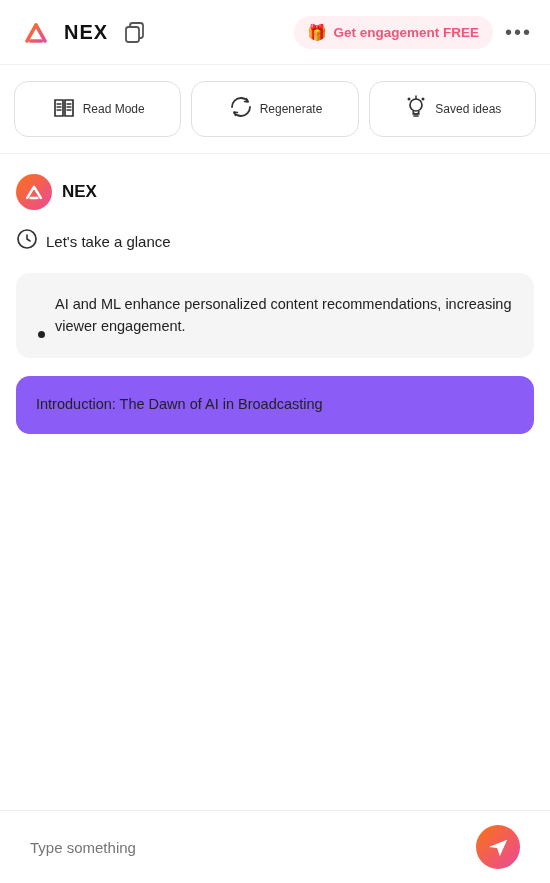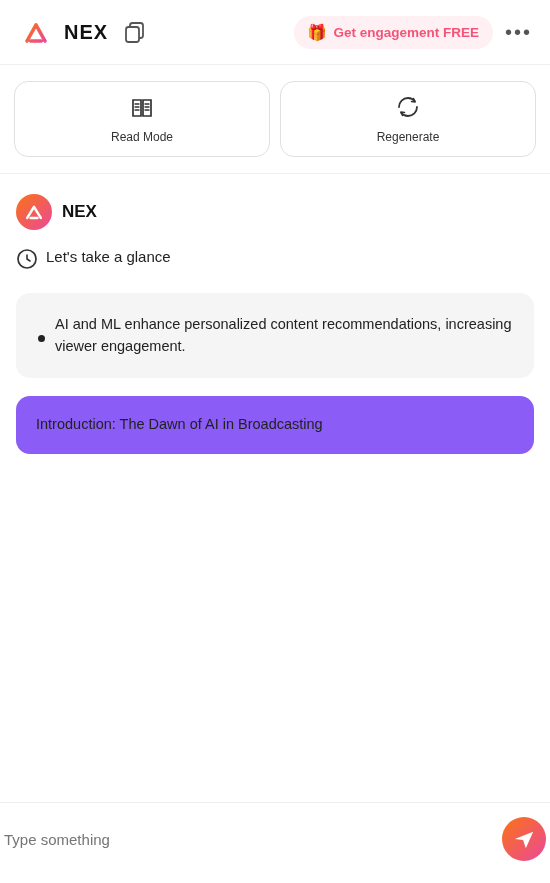--- a/index.html
+++ b/index.html
@@ -67,21 +67,20 @@
     .toolbar {
       display: flex;
       align-items: center;
       gap: 10px;
       padding: 16px 14px;
       border-bottom: 1px solid #f0f0f0;
       overflow-x: auto;
     }
     .toolbar-btn {
       display: flex;
-      flex-direction: column;
       align-items: center;
       justify-content: center;
       gap: 6px;
       border: 1.5px solid #e0e0e0;
       border-radius: 14px;
       padding: 12px 16px;
       cursor: pointer;
       background: #fff;
       min-width: 90px;
       flex: 1;
@@ -126,21 +125,21 @@
     }
     .nex-brand-name {
       font-size: 17px;
       font-weight: 700;
       color: #111;
     }
 
     
     .section-header {
       display: flex;
-      align-items: flex-start;
+      align-items: center;
       gap: 8px;
       font-size: 15px;
       color: #222;
       font-weight: 500;
     }
     .section-header-icon {
       font-size: 18px;
       color: #333;
     }
 
@@ -148,21 +147,21 @@
     .bullets-card {
       background: #f5f5f5;
       border-radius: 14px;
       padding: 20px 22px;
       display: flex;
       flex-direction: column;
       gap: 18px;
     }
     .bullet-item {
       display: flex;
-      align-items: center;
+      align-items: flex-end;
       gap: 10px;
       font-size: 14.5px;
       line-height: 1.55;
       color: #222;
     }
     .bullet-dot {
       width: 7px;
       height: 7px;
       border-radius: 50%;
       background: #222;
@@ -176,26 +175,26 @@
       border-radius: 14px;
       padding: 18px 20px;
       font-size: 14.5px;
       color: #222;
       line-height: 1.5;
     }
 
     
     .input-bar {
       position: fixed;
-      bottom: 8px;
+      bottom: 0;
       left: 0;
       width: 550px;
       background: #fff;
       border-top: 1px solid #eee;
-      padding: 14px 4px;
+      padding: 14px 30px;
       display: flex;
       align-items: center;
       gap: 10px;
     }
     .input-field {
       flex: 1;
       border: none;
       outline: none;
       font-size: 15px;
       color: #aaa;
@@ -271,20 +270,34 @@
       <svg width="26" height="26" viewBox="0 0 26 26" fill="none" xmlns="http://www.w3.org/2000/svg">
         <path d="M4 13a9 9 0 0 1 9-9 9 9 0 0 1 7 3.3" stroke="#333" stroke-width="1.8" stroke-linecap="round" fill="none"></path>
         <path d="M22 13a9 9 0 0 1-9 9 9 9 0 0 1-7-3.3" stroke="#333" stroke-width="1.8" stroke-linecap="round" fill="none"></path>
         <path d="M18.5 4.5 L20 8 L16.5 7.5" stroke="#333" stroke-width="1.5" stroke-linecap="round" stroke-linejoin="round" fill="none"></path>
         <path d="M7.5 21.5 L6 18 L9.5 18.5" stroke="#333" stroke-width="1.5" stroke-linecap="round" stroke-linejoin="round" fill="none"></path>
       </svg>
     </span>
     <span class="toolbar-btn-label">Regenerate</span>
   </button>
 
+  <button class="toolbar-btn">
+    <span class="toolbar-btn-icon">
+      <svg width="26" height="26" viewBox="0 0 26 26" fill="none" xmlns="http://www.w3.org/2000/svg">
+        <circle cx="13" cy="11" r="6" stroke="#333" stroke-width="1.7" fill="none"></circle>
+        <path d="M13 5 L13 2" stroke="#333" stroke-width="1.5" stroke-linecap="round"></path>
+        <path d="M10 20 L16 20" stroke="#333" stroke-width="1.7" stroke-linecap="round"></path>
+        <path d="M11 22 L15 22" stroke="#333" stroke-width="1.7" stroke-linecap="round"></path>
+        <path d="M10 17 Q10 20 13 20 Q16 20 16 17" stroke="#333" stroke-width="1.5" fill="none"></path>
+        <circle cx="20" cy="5" r="1.5" fill="#333"></circle>
+        <circle cx="6" cy="5" r="1.5" fill="#333"></circle>
+      </svg>
+    </span>
+    <span class="toolbar-btn-label">Saved ideas</span>
+  </button>
 
 
 
 </div>
 
 <div class="chat-area">
 
   <div class="nex-brand-row">
     <div class="nex-avatar">
       <svg viewBox="0 0 26 26" fill="none" xmlns="http://www.w3.org/2000/svg">

